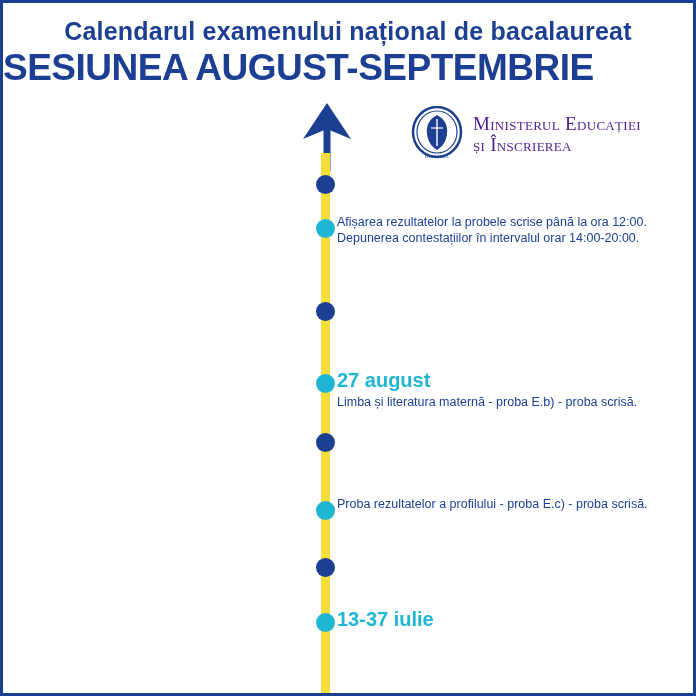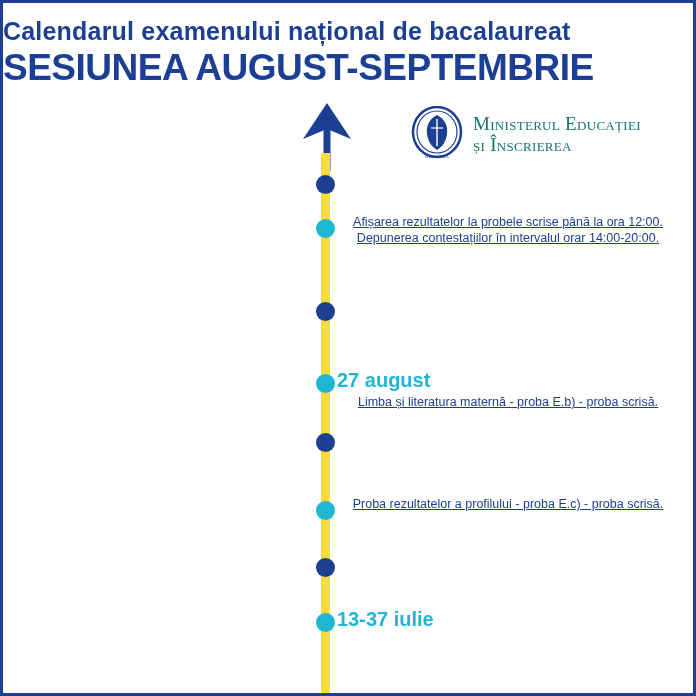--- a/index.html
+++ b/index.html
@@ -30,20 +30,21 @@
     top: 0;
     width: 690px;
     height: 88px;
     background: #ffffff;
   }
   .header-line1 {
     position: absolute;
     left: 0;
     top: 14px;
     width: 690px;
+    text-align: center;
     color: #1c3f94;
     font-size: 25px;
     font-weight: bold;
     letter-spacing: 0.2px;
   }
   .header-line2 {
     position: absolute;
     left: 0;
     top: 44px;
     width: 690px;
@@ -64,21 +65,21 @@
     align-items: center;
     gap: 10px;
   }
   .emblem {
     width: 52px;
     height: 56px;
     position: relative;
     flex: 0 0 auto;
   }
   .ministry-text {
-    color: #0f766e;
+    color: #4c1d95;
     font-family: "Liberation Serif", serif;
     font-size: 19px;
     line-height: 21px;
     font-variant: small-caps;
     letter-spacing: 0.3px;
   }
   .ministry-text .l2 { display: block; }
 
   
   .arrow {
@@ -124,21 +125,21 @@
     margin: 0 0 3px 0;
     white-space: nowrap;
   }
   .ev-title.cyan { color: #1fb6d4; }
   .ev-body {
     font-size: 12.5px;
     line-height: 16px;
     color: #1c3f94;
     margin: 0;
   }
-  .side-right .ev-body { text-align: center; text-decoration: underline; }
+  .side-right .ev-body { text-align: left; }
 </style>
 </head>
 <body>
 
 <div id="page">
 
   <div class="header">
     <div class="header-line1">Calendarul examenului național de bacalaureat</div>
     <div class="header-line2">SESIUNEA AUGUST-SEPTEMBRIE</div>
   </div>

